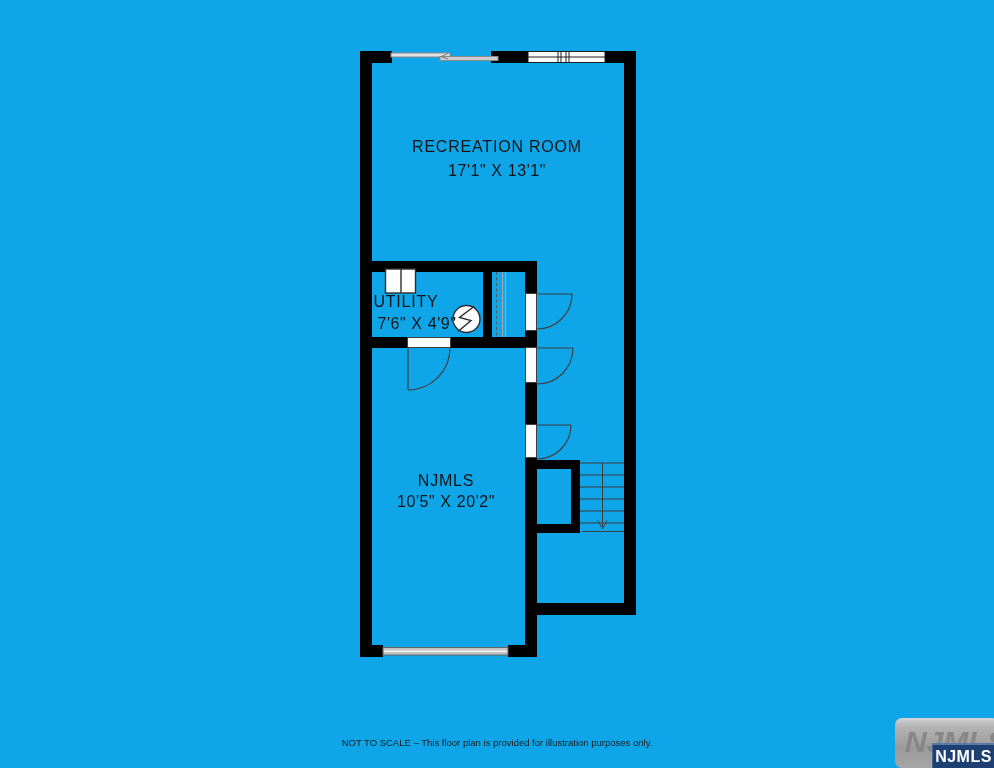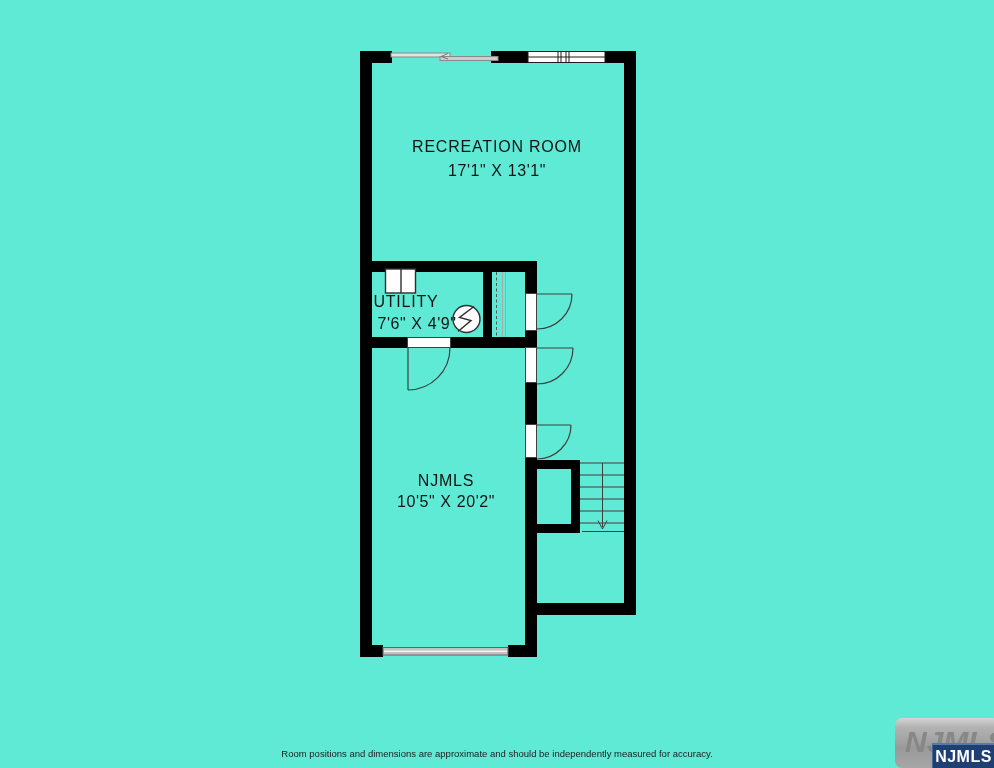--- a/index.html
+++ b/index.html
@@ -1,17 +1,17 @@
 <!DOCTYPE html>
 <html><head>
 <meta charset="utf-8">
 <style>
   html,body{margin:0;padding:0;background:#ffffff;}
   #stage{
-    position:relative;width:994px;height:768px;background:#5eead4;
+    position:relative;width:994px;height:768px;background:#0ea5e9;
     overflow:hidden;font-family:"Liberation Sans", sans-serif;
   }
   #plan-svg{position:absolute;left:0;top:0;}
   .room-label{
     position:absolute;transform:translate(-50%,-50%);
     font-size:16px;letter-spacing:0.8px;color:#141414;white-space:nowrap;
     z-index:3;
   }
   .room-dims{
     position:absolute;transform:translate(-50%,-50%);
@@ -160,21 +160,21 @@
 
   <div class="room-label" style="left:497px;top:147px">RECREATION ROOM</div>
   <div class="room-dims" style="left:497px;top:171px">17'1" X 13'1"</div>
 
   <div class="room-label" style="left:406px;top:302px">UTILITY</div>
   <div class="room-dims" style="left:417px;top:324px">7'6" X 4'9"</div>
 
   <div class="room-label" style="left:446px;top:481px">NJMLS</div>
   <div class="room-dims" style="left:446px;top:502px">10'5" X 20'2"</div>
 
-  <div class="footer-line" style="left:497px;top:753px">Room positions and dimensions are approximate and should be independently measured for accuracy.</div>
+  <div class="footer-line" style="left:497px;top:742px">NOT TO SCALE – This floor plan is provided for illustration purposes only.</div>
 
   <div id="logo-watermark">
     <span class="wm-text">NJMLS</span>
   </div>
   <div id="logo-badge">
     <span class="badge-text">NJMLS</span>
   </div>
 
 </div>
 

